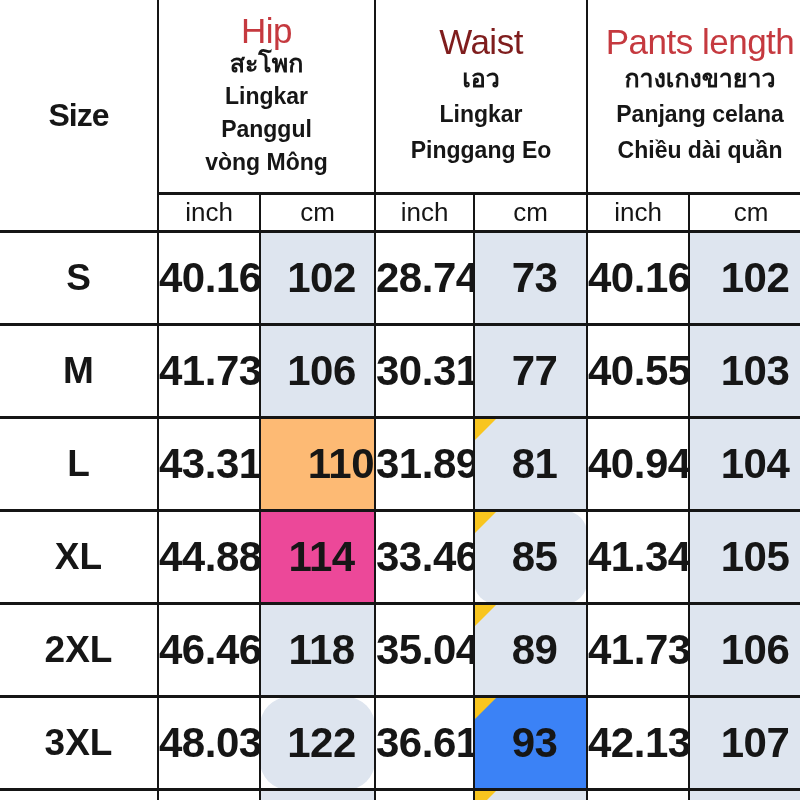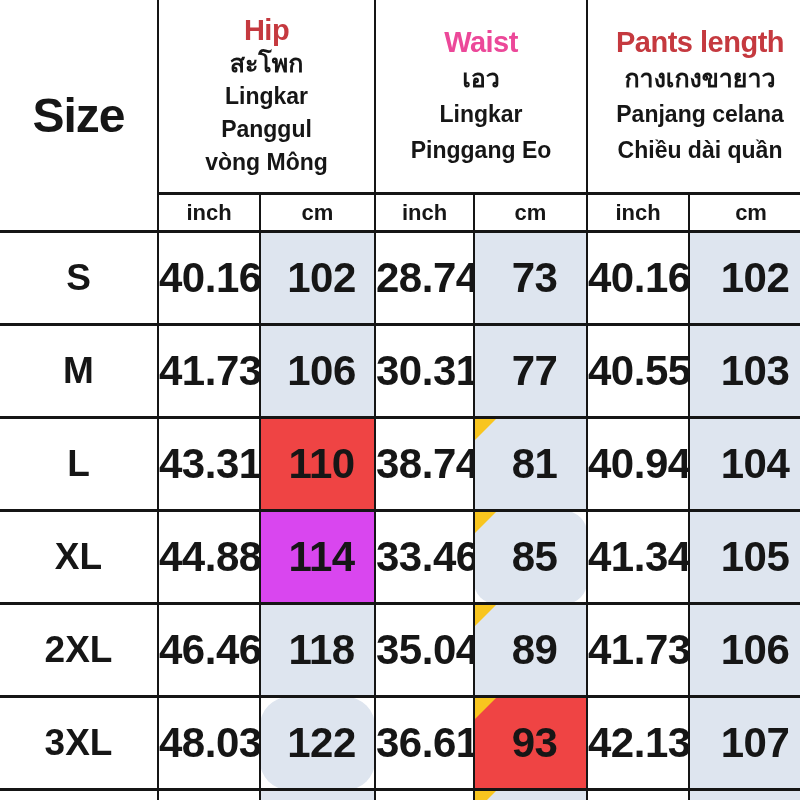--- a/index.html
+++ b/index.html
@@ -36,42 +36,42 @@
     padding: 0;
     text-align: center;
     vertical-align: middle;
     background: #ffffff;
   }
   tr.main-header th { height: 192px; }
   tr.unit-row th    { height: 35px; }
   tbody tr          { height: 93px; }
 
   th.size-th {
-    font-size: 48px;
+    font-size: 32px;
     font-weight: 600;
     letter-spacing: -1px;
   }
   .group-th .line { line-height: 36px; }
   .group-th.hip .line { line-height: 33px; }
   .group-th .title {
-    font-weight: 700;
-    font-size: 29px;
+    font-weight: 400;
+    font-size: 35px;
     letter-spacing: -0.5px;
   }
   .group-th .thai {
     font-weight: 700;
     font-size: 25px;
   }
   .group-th .latin {
     font-weight: 600;
     font-size: 23px;
   }
   tr.unit-row th {
-    font-size: 22px;
-    font-weight: 700;
+    font-size: 26px;
+    font-weight: 400;
   }
   td.size-cell {
     font-size: 37px;
     font-weight: 600;
   }
   td.num {
     font-size: 42px;
     font-weight: 700;
     letter-spacing: -0.5px;
   }
@@ -105,21 +105,21 @@
       <tr class="main-header">
         <th rowspan="2" class="size-th">Size</th>
         <th colspan="2" class="group-th hip">
           <div class="line title" style="color: rgb(197, 57, 63);">Hip</div>
           <div class="line thai">สะโพก</div>
           <div class="line latin">Lingkar</div>
           <div class="line latin">Panggul</div>
           <div class="line latin">vòng Mông</div>
         </th>
         <th colspan="2" class="group-th waist">
-          <div class="line title" style="color: #ec4899;">Waist</div>
+          <div class="line title" style="color: #7f1d1d;">Waist</div>
           <div class="line thai">เอว</div>
           <div class="line latin">Lingkar</div>
           <div class="line latin">Pinggang Eo</div>
         </th>
         <th colspan="2" class="group-th pants">
           <div class="line title" style="color: rgb(197, 57, 63);">Pants length</div>
           <div class="line thai">กางเกงขายาว</div>
           <div class="line latin">Panjang celana</div>
           <div class="line latin">Chiều dài quần</div>
         </th>
@@ -148,50 +148,50 @@
     <td class="num">41.73</td>
     <td class="num cm" style="background: rgb(222, 229, 239);">106</td>
     <td class="num">30.31</td>
     <td class="num cm" style="background: rgb(222, 229, 239);">77</td>
     <td class="num">40.55</td>
     <td class="num cm" style="background: rgb(222, 229, 239);">103</td>
   </tr>
         <tr class="data-row">
     <td class="size-cell">L</td>
     <td class="num">43.31</td>
-    <td class="num cm" style="background: #ef4444;">110</td>
-    <td class="num">38.74</td>
+    <td class="num cm" style="background: #fdba74; text-align: right;">110</td>
+    <td class="num">31.89</td>
     <td class="num cm" style="background: rgb(222, 229, 239);">81<span class="corner-flag"></span></td>
     <td class="num">40.94</td>
     <td class="num cm" style="background: rgb(222, 229, 239);">104</td>
   </tr>
         <tr class="data-row">
     <td class="size-cell">XL</td>
     <td class="num">44.88</td>
-    <td class="num cm" style="background: #d946ef;">114</td>
+    <td class="num cm" style="background: #ec4899;">114</td>
     <td class="num">33.46</td>
     <td class="num cm" style="background: rgb(222, 229, 239); border-radius: 22px;">85<span class="corner-flag"></span></td>
     <td class="num">41.34</td>
     <td class="num cm" style="background: rgb(222, 229, 239);">105</td>
   </tr>
         <tr class="data-row">
     <td class="size-cell">2XL</td>
     <td class="num">46.46</td>
     <td class="num cm" style="background: rgb(222, 229, 239);">118</td>
     <td class="num">35.04</td>
     <td class="num cm" style="background: rgb(222, 229, 239); margin-left: 36px;">89<span class="corner-flag"></span></td>
     <td class="num">41.73</td>
     <td class="num cm" style="background: rgb(222, 229, 239);">106</td>
   </tr>
         <tr class="data-row">
     <td class="size-cell">3XL</td>
     <td class="num">48.03</td>
     <td class="num cm" style="background: rgb(222, 229, 239); border-radius: 29px;">122</td>
     <td class="num">36.61</td>
-    <td class="num cm" style="background: #ef4444;">93<span class="corner-flag"></span></td>
+    <td class="num cm" style="background: #3b82f6;">93<span class="corner-flag"></span></td>
     <td class="num">42.13</td>
     <td class="num cm" style="background: rgb(222, 229, 239);">107</td>
   </tr>
         <tr class="data-row">
     <td class="size-cell"></td>
     <td class="num"></td>
     <td class="num cm" style="background: rgb(222, 229, 239);"></td>
     <td class="num"></td>
     <td class="num cm" style="background: rgb(222, 229, 239);">
             <span class="corner-flag"></span>

